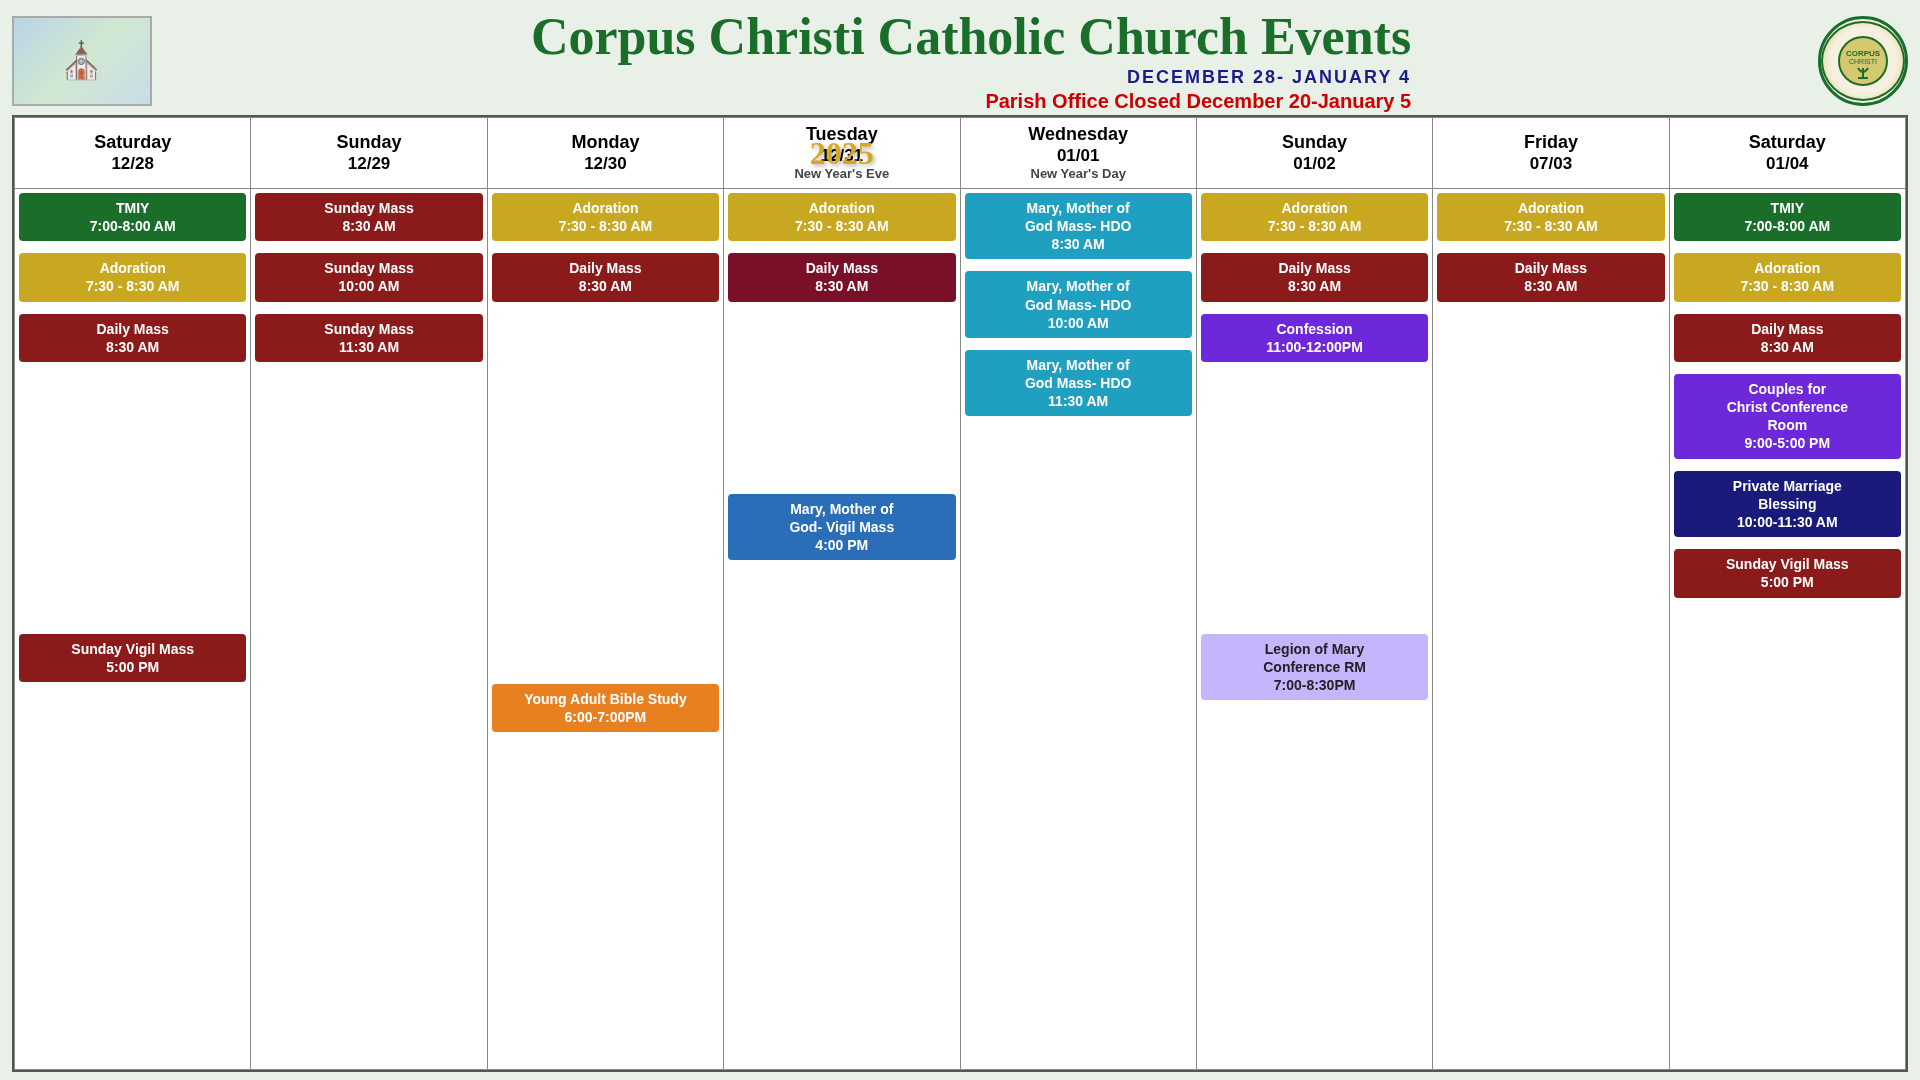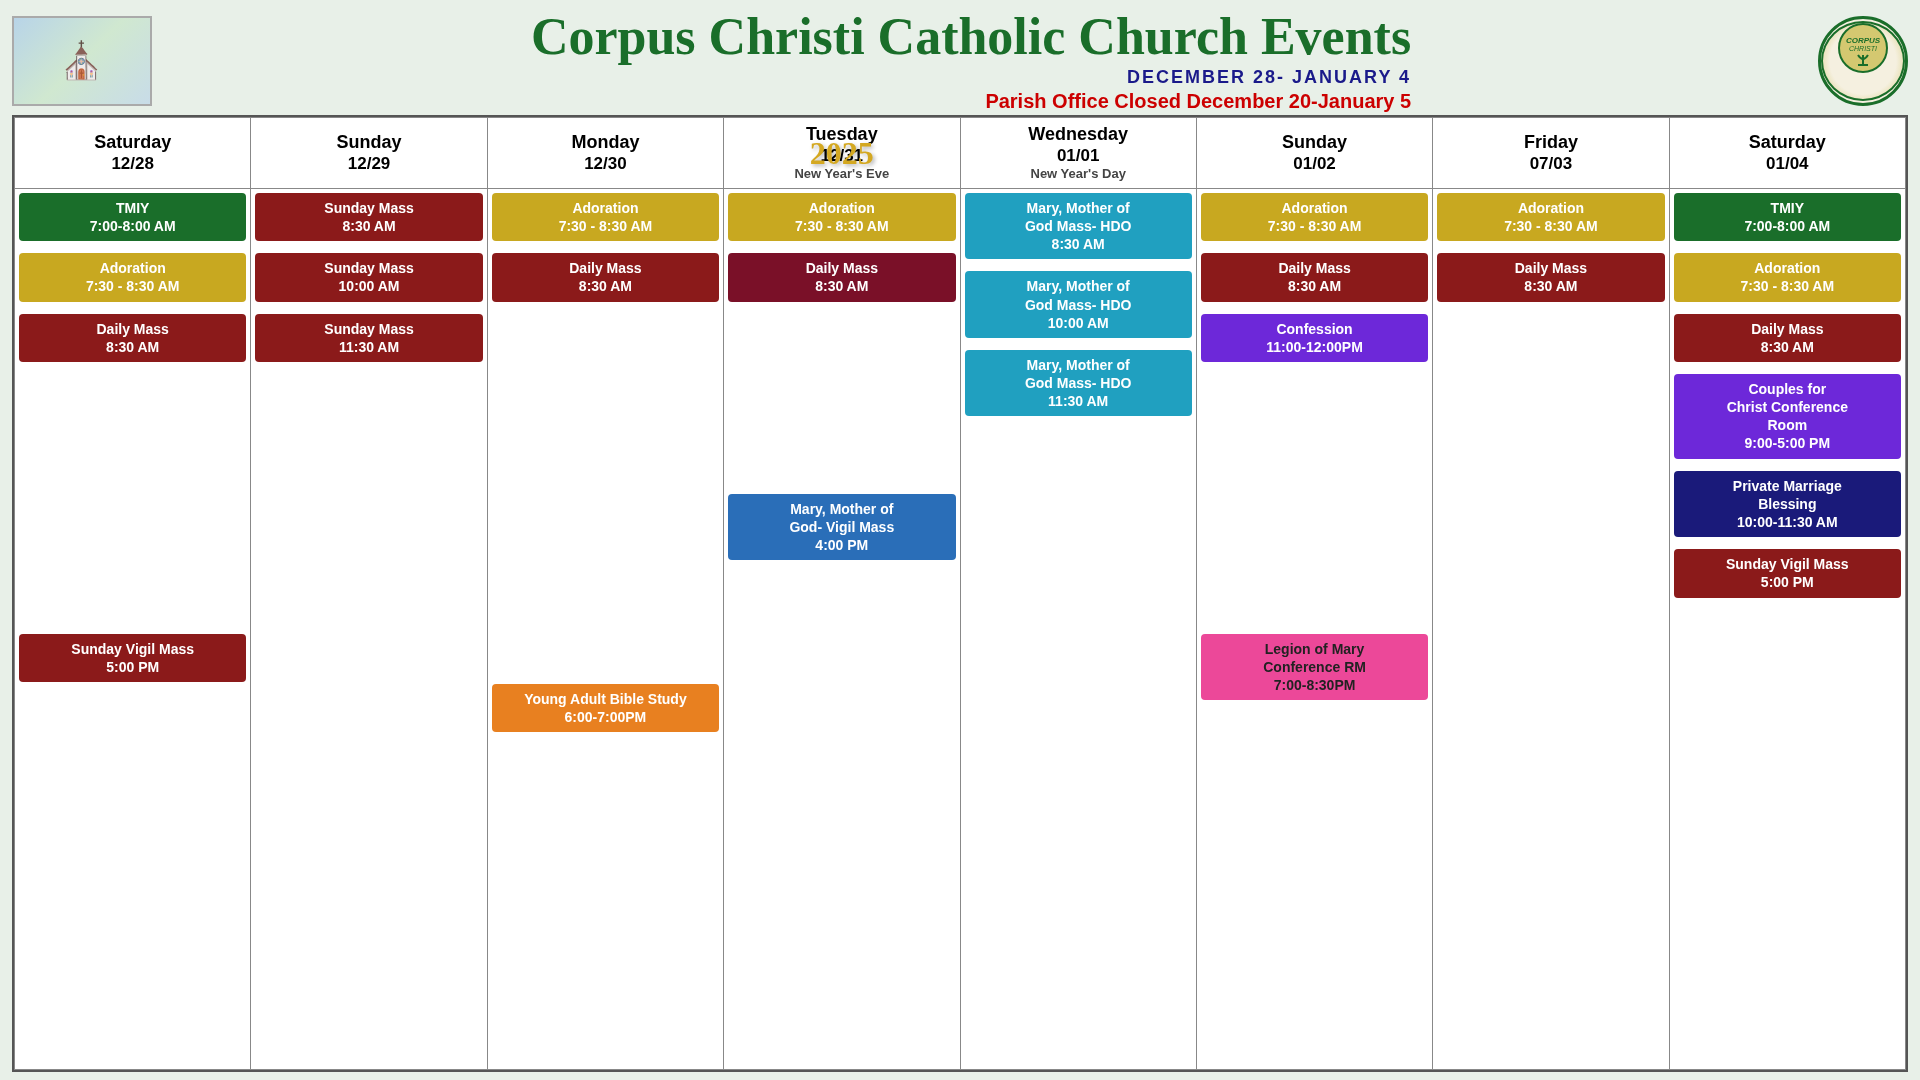--- a/index.html
+++ b/index.html
@@ -54,22 +54,22 @@
       justify-content: center;
     }
     .logo-circle-inner {
       width: 96px;
       height: 80px;
       border-radius: 50%;
       background: radial-gradient(circle, #f5f0e0 60%, #d4c870 100%);
       border: 2px solid #1a6e2a;
       display: flex;
       align-items: center;
+      justify-content: center;
       flex-direction: column;
-      font-style: italic;
     }
     .logo-circle-inner svg {
       width: 50px;
       height: 50px;
     }
     .header-center {
       text-align: right;
       margin-left: 22px;
     }
     .main-title {
@@ -144,21 +144,21 @@
       font-size: 14px;
       line-height: 1.3;
       color: white;
     }
     .ev-dark-green { background: #1a6e2a; }
     .ev-gold { background: #c8a820; }
     .ev-dark-red { background: #8b1a1a; }
     .ev-blue { background: #2a6eb8; }
     .ev-teal { background: #6d28d9; }
     .ev-cyan { background: #20a0c0; }
-    .ev-light-blue { background: #ec4899; color: #222; }
+    .ev-light-blue { background: #c4b5fd; color: #222; }
     .ev-orange { background: #e88020; }
     .ev-navy { background: #1a1a7a; }
     .ev-dark-maroon { background: #7a1028; }
     .year-2025 {
       position: absolute;
       font-size: 32px;
       font-weight: 900;
       color: #d4a820;
       font-family: Georgia, serif;
       left: 50%;

